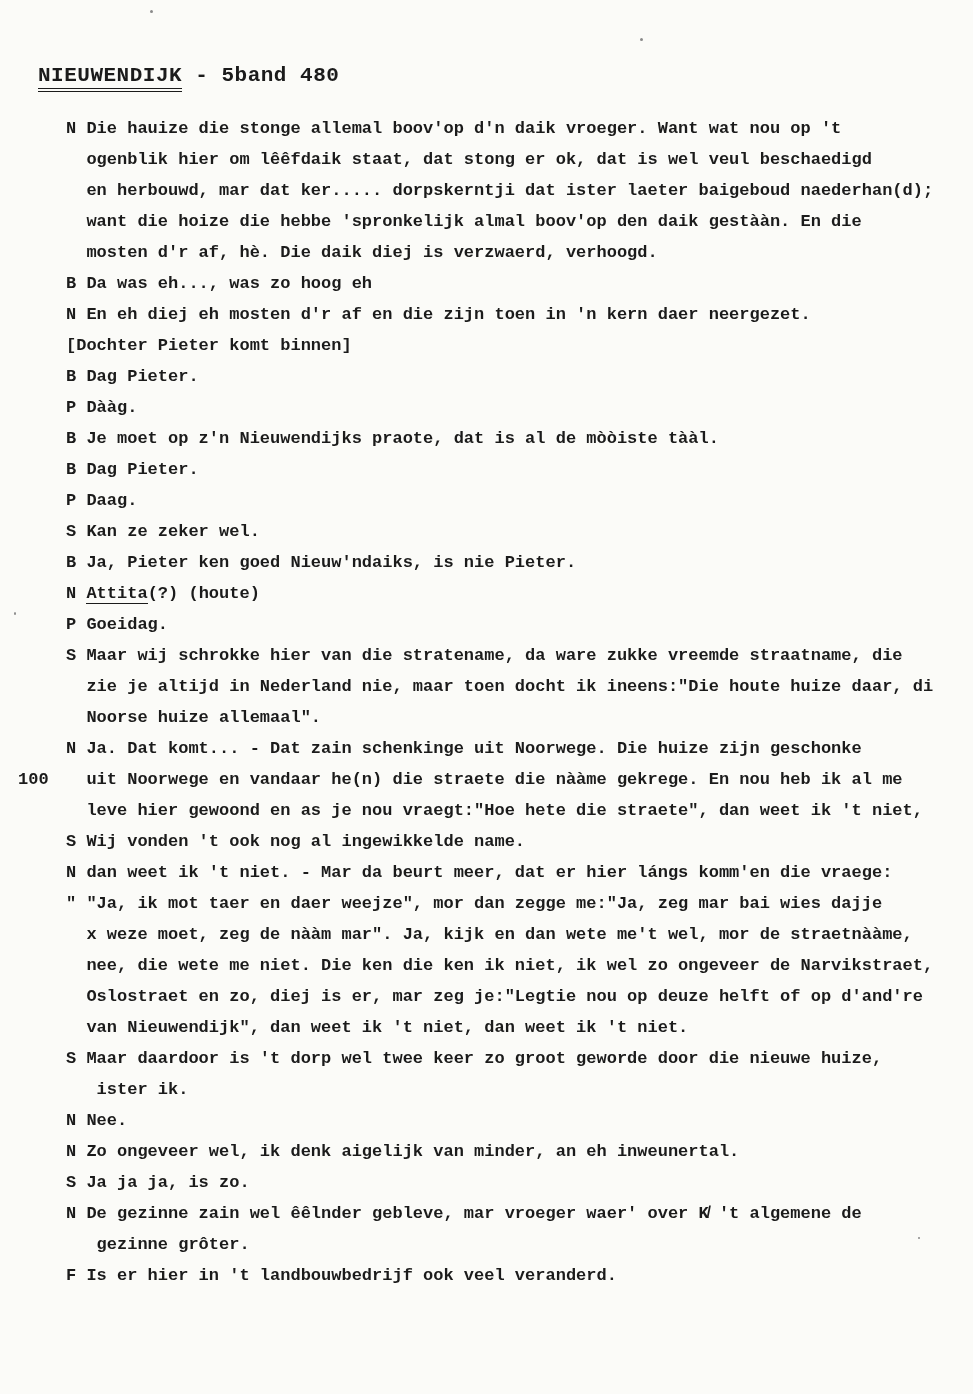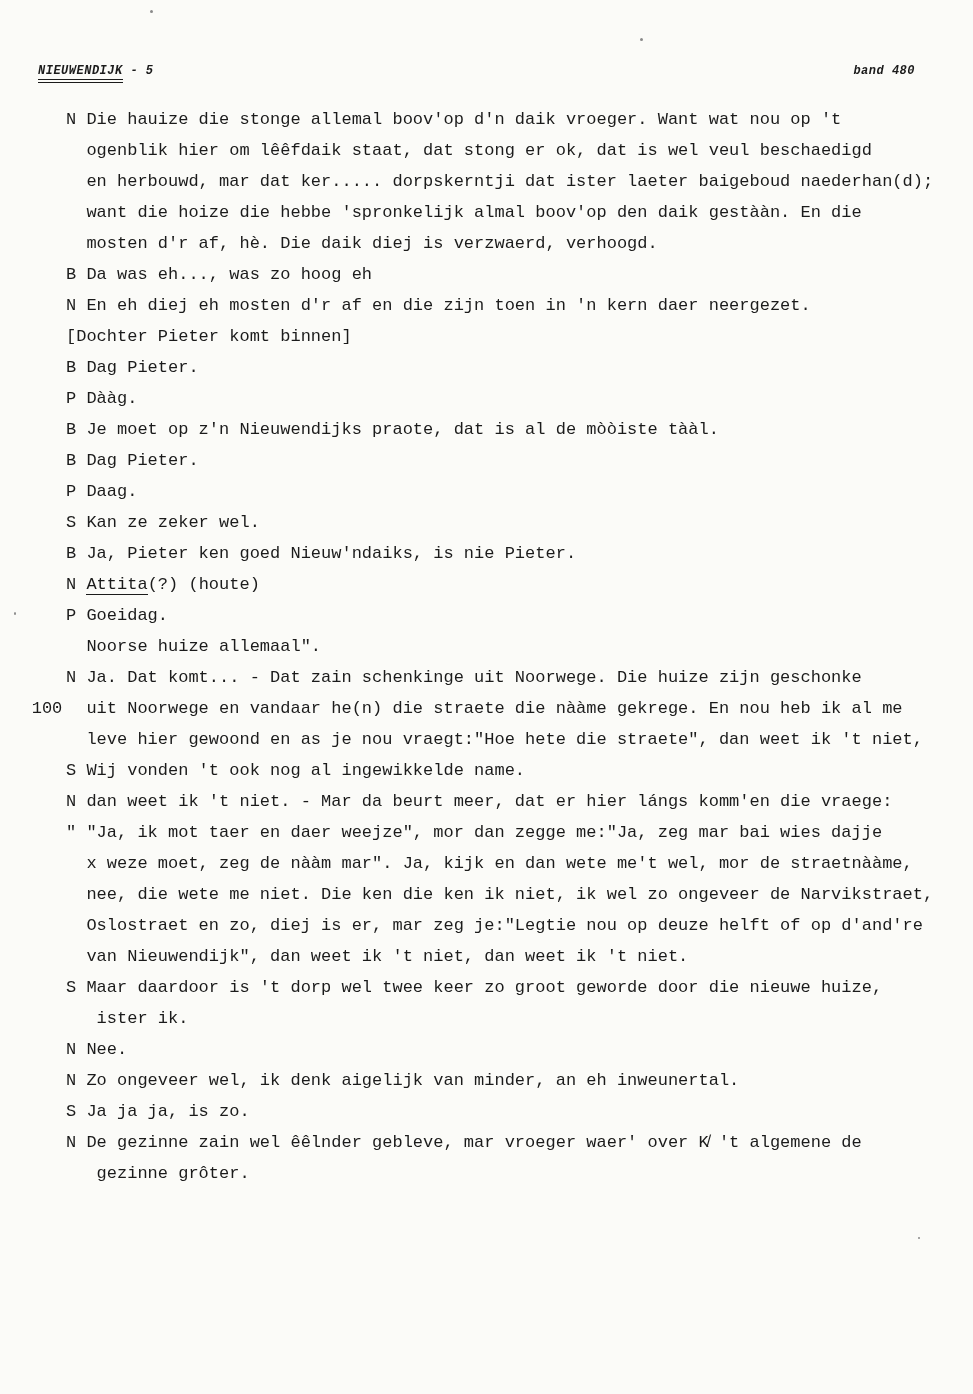--- a/index.html
+++ b/index.html
@@ -7,49 +7,47 @@
     position: relative;
     width: 973px;
     height: 1394px;
     background: #fbfbf8;
     font-family: "Liberation Mono", "DejaVu Sans Mono", monospace;
     color: #1b1b1b;
     overflow: hidden;
   }
   .header {
     display: flex;
-    justify-content: space-between;
     align-items: flex-start;
     padding: 64px 58px 0 38px;
-    font-size: 12px;
+    font-size: 21px;
     font-weight: bold;
     letter-spacing: 0.5px;
-    font-style: italic;
   }
   .title-main {
     border-bottom: 4px double #1b1b1b;
     padding-bottom: 1px;
   }
   .band-label { font-weight: bold; }
   .transcript {
     margin-top: 26px;
+    font-weight: bold;
   }
   .row {
     display: flex;
     height: 31px;
     line-height: 31px;
     font-size: 17px;
   }
   .lineno {
     width: 66px;
-    padding-left: 28px;
+    padding-left: 18px;
     box-sizing: border-box;
     white-space: pre;
     flex: 0 0 auto;
-    text-align: center;
   }
   .body-text {
     white-space: pre;
     flex: 1 1 auto;
   }
   .u { border-bottom: 1.5px solid #1b1b1b; }
   
   .speck { position: absolute; background: #8a8a8a; border-radius: 50%; }
   .sp1 { width: 3px; height: 3px; left: 150px; top: 10px; }
   .sp2 { width: 3px; height: 3px; left: 640px; top: 38px; }
@@ -136,20 +134,28 @@
       <div class="row">
     <span class="lineno"></span>
     <span class="body-text"><span>N </span><span class="u">Attita</span><span>(?) (houte)</span></span>
   </div>
       <div class="row">
     <span class="lineno"></span>
     <span class="body-text"><span>P Goeidag.</span></span>
   </div>
       <div class="row">
     <span class="lineno"></span>
+    <span class="body-text"><span>S Maar wij schrokke hier van die stratename, da ware zukke vreemde straatname, die</span></span>
+  </div>
+      <div class="row">
+    <span class="lineno"></span>
+    <span class="body-text"><span>  zie je altijd in Nederland nie, maar toen docht ik ineens:"Die houte huize daar, di</span></span>
+  </div>
+      <div class="row">
+    <span class="lineno"></span>
     <span class="body-text"><span>  Noorse huize allemaal".</span></span>
   </div>
       <div class="row">
     <span class="lineno"></span>
     <span class="body-text"><span>N Ja. Dat komt... - Dat zain schenkinge uit Noorwege. Die huize zijn geschonke</span></span>
   </div>
       <div class="row">
     <span class="lineno">100</span>
     <span class="body-text"><span>  uit Noorwege en vandaar he(n) die straete die nààme gekrege. En nou heb ik al me</span></span>
   </div>
@@ -206,14 +212,18 @@
     <span class="body-text"><span>S Ja ja ja, is zo.</span></span>
   </div>
       <div class="row">
     <span class="lineno"></span>
     <span class="body-text"><span>N De gezinne zain wel êêlnder gebleve, mar vroeger waer' over K̸ 't algemene de</span></span>
   </div>
       <div class="row">
     <span class="lineno"></span>
     <span class="body-text"><span>   gezinne grôter.</span></span>
   </div>
+      <div class="row">
+    <span class="lineno"></span>
+    <span class="body-text"><span>F Is er hier in 't landbouwbedrijf ook veel veranderd.</span></span>
+  </div>
     </div>
 </div>
 
 </body></html>

